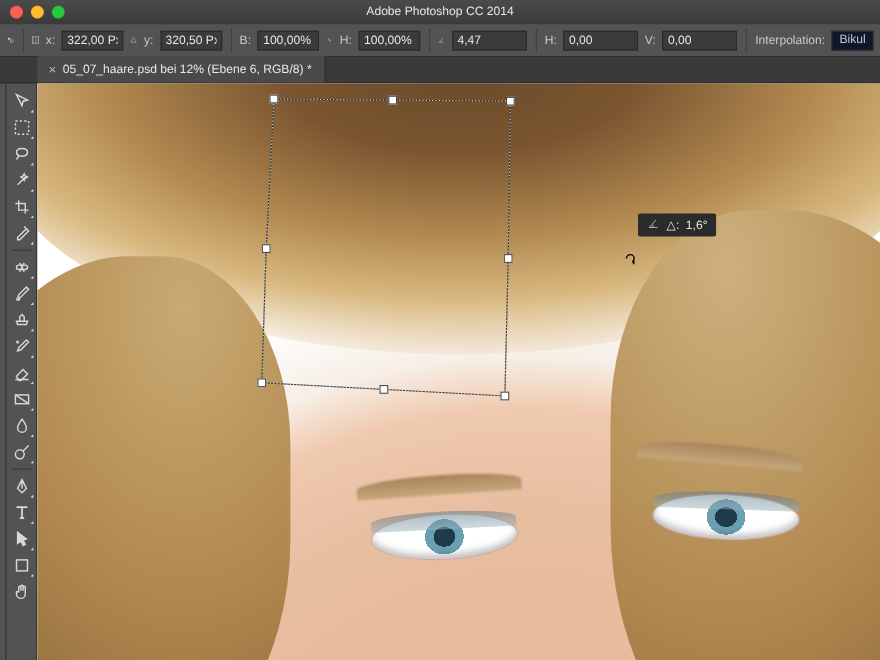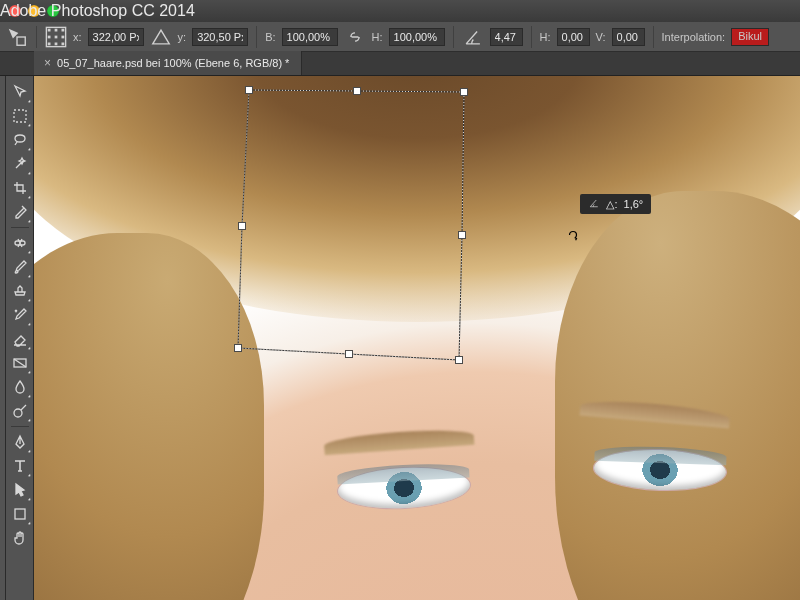--- a/index.html
+++ b/index.html
@@ -5,28 +5,28 @@
   * { margin: 0; padding: 0; box-sizing: border-box; font-family: "Lucida Grande", "Segoe UI", sans-serif; }
   body { width: 800px; height: 600px; overflow: hidden; background: #535353; position: relative; }
 
   
   .titlebar { height: 22px; background: linear-gradient(#4b4b4b,#3a3a3a); display: flex; align-items: center; position: relative; }
   .traffic { display: flex; gap: 7px; margin-left: 9px; }
   .tl-btn { width: 12px; height: 12px; border-radius: 50%; box-shadow: inset 0 0 1px rgba(0,0,0,.5); }
   .tl-close { background: #ff5f57; }
   .tl-min   { background: #febc2e; }
   .tl-max   { background: #28c840; }
-  .titlebar .title { position: absolute; left: 0; right: 0; text-align: left; font-size: 16px; color: #e8e8e8; pointer-events: none; }
+  .titlebar .title { position: absolute; left: 0; right: 0; text-align: center; font-size: 11px; color: #e8e8e8; pointer-events: none; }
 
   
   .optionsbar { height: 30px; background: #535353; border-bottom: 1px solid #2d2d2d; display: flex; align-items: center; gap: 6px; padding: 0 6px; font-size: 11px; color: #d8d8d8; }
   .optionsbar .sep { width: 1px; height: 22px; background: #404040; margin: 0 2px; }
   .ob-icon { width: 22px; height: 22px; display: flex; align-items: center; justify-content: center; color: #d0d0d0; }
   .ob-field { background: #3b3b3b; border: 1px solid #2a2a2a; color: #e8e8e8; font-size: 11px; height: 18px; padding: 0 4px; width: 56px; }
-  .ob-field.narrow { width: 33px; }
+  .ob-field.narrow { width: 68px; }
   .ob-label { color: #c8c8c8; }
 
   
   .tabstrip { height: 24px; background: #3a3a3a; display: flex; align-items: flex-end; border-bottom: 1px solid #222; }
   .doc-tab { height: 24px; background: #4a4a4a; color: #e8e8e8; font-size: 11px; display: flex; align-items: center; gap: 6px; padding: 0 12px 0 10px; border-right: 1px solid #2a2a2a; }
   .doc-tab .x { color: #bdbdbd; font-size: 12px; line-height: 1; }
 
   
   .workspace { position: absolute; top: 76px; left: 0; right: 0; bottom: 0; display: flex; }
   .toolstrip-gutter { width: 6px; background: #535353; border-right: 1px solid #2a2a2a; }
@@ -152,28 +152,28 @@
 
   <span class="ob-label">H:</span>
   <input class="ob-field narrow" value="0,00" style="">
 
   <span class="ob-label">V:</span>
   <input class="ob-field narrow" value="0,00" style="">
 
   <div class="sep"></div>
 
   <span class="ob-label">Interpolation:</span>
-  <span class="ob-label" style="background:#b91c1c;border:1px solid #2a2a2a;height:18px;padding:1px 6px;">Bikul</span>
+  <span class="ob-label" style="background:#0f172a;border:1px solid #2a2a2a;height:18px;padding:1px 6px;">Bikul</span>
 </div>
 
 <div class="tabstrip">
   <div style="width:34px"></div>
   <div class="doc-tab">
     <span class="x">×</span>
-    <span>05_07_haare.psd bei 100% (Ebene 6, RGB/8) *</span>
+    <span>05_07_haare.psd bei 12% (Ebene 6, RGB/8) *</span>
   </div>
 </div>
 
 <div class="workspace">
 
   <div class="toolstrip-gutter"></div>
 
   <div class="toolstrip">
     <div class="tool tool-flyout">
         <svg viewBox="0 0 16 16">

